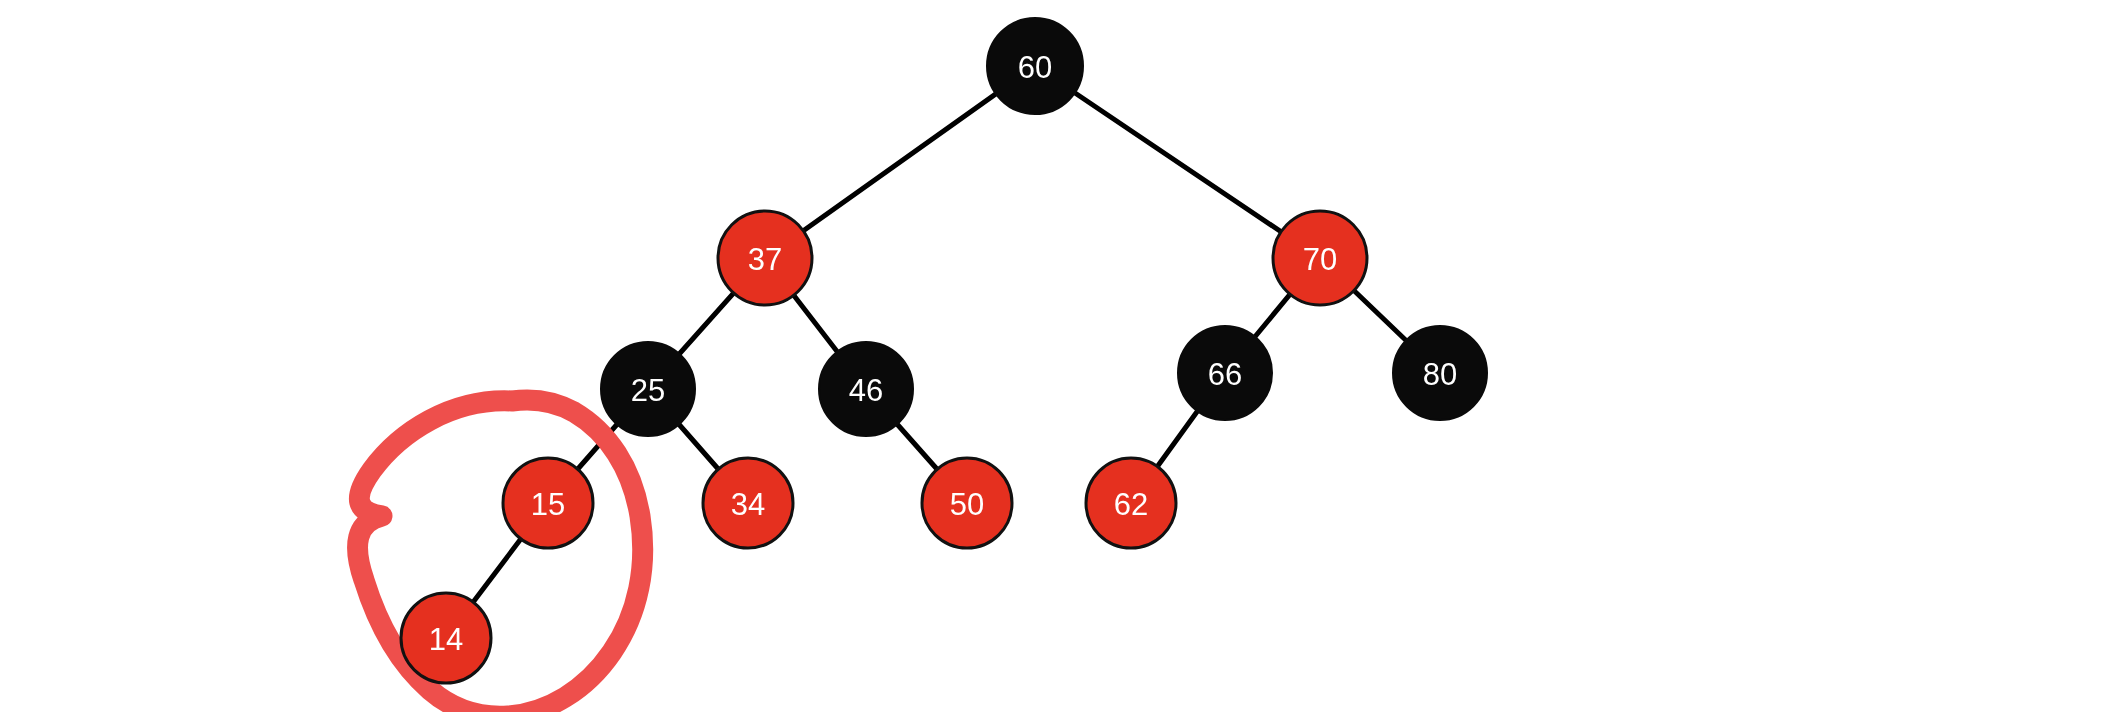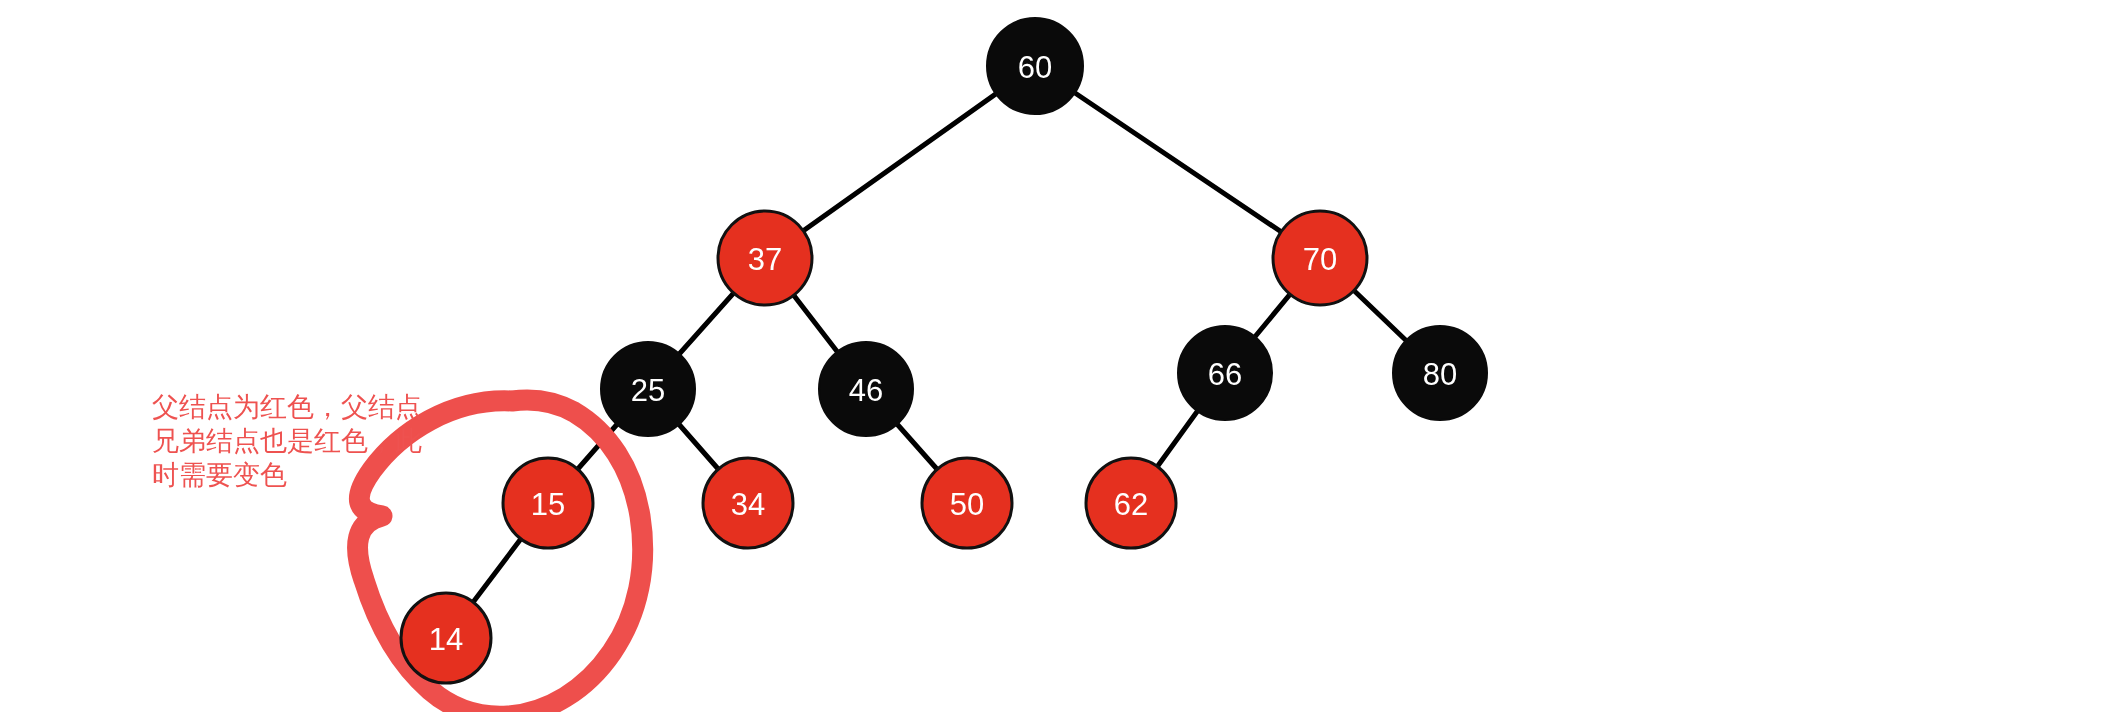--- a/index.html
+++ b/index.html
@@ -143,17 +143,14 @@
           <circle cx="1131" cy="503" r="45" class="node-circle-red"></circle>
           <text x="1131" y="504" class="node-label">62</text>
         </g>
         <g>
           <circle cx="446" cy="638" r="45" class="node-circle-red"></circle>
           <text x="446" y="639" class="node-label">14</text>
         </g>
       </g>
   </svg>
 
-  <div id="annotation-text">父结点为红色，父结点
-兄弟结点也是红色，此
-时需要变色</div>
 
 </div>
 
 </body></html>

